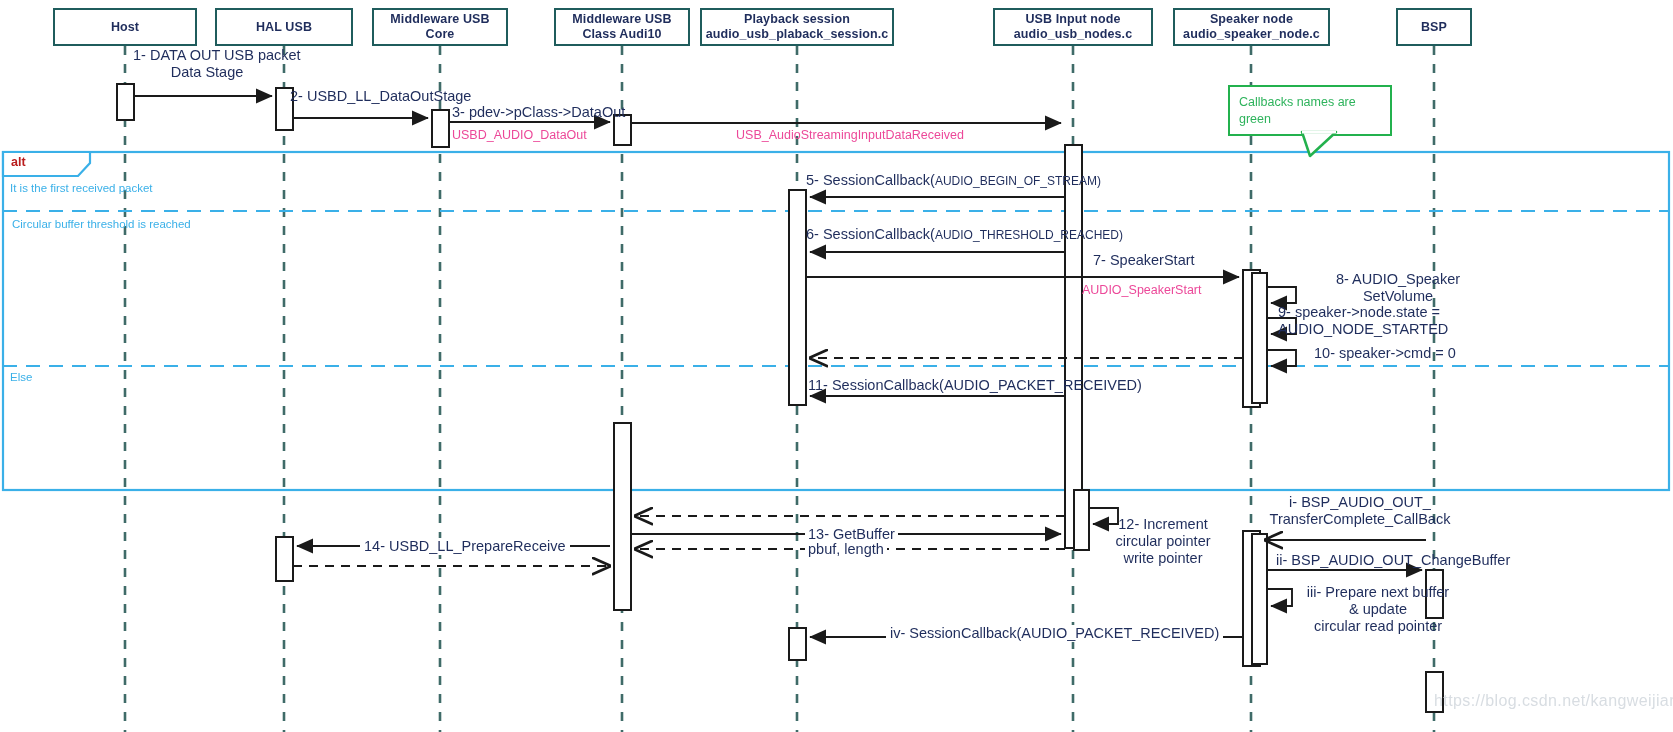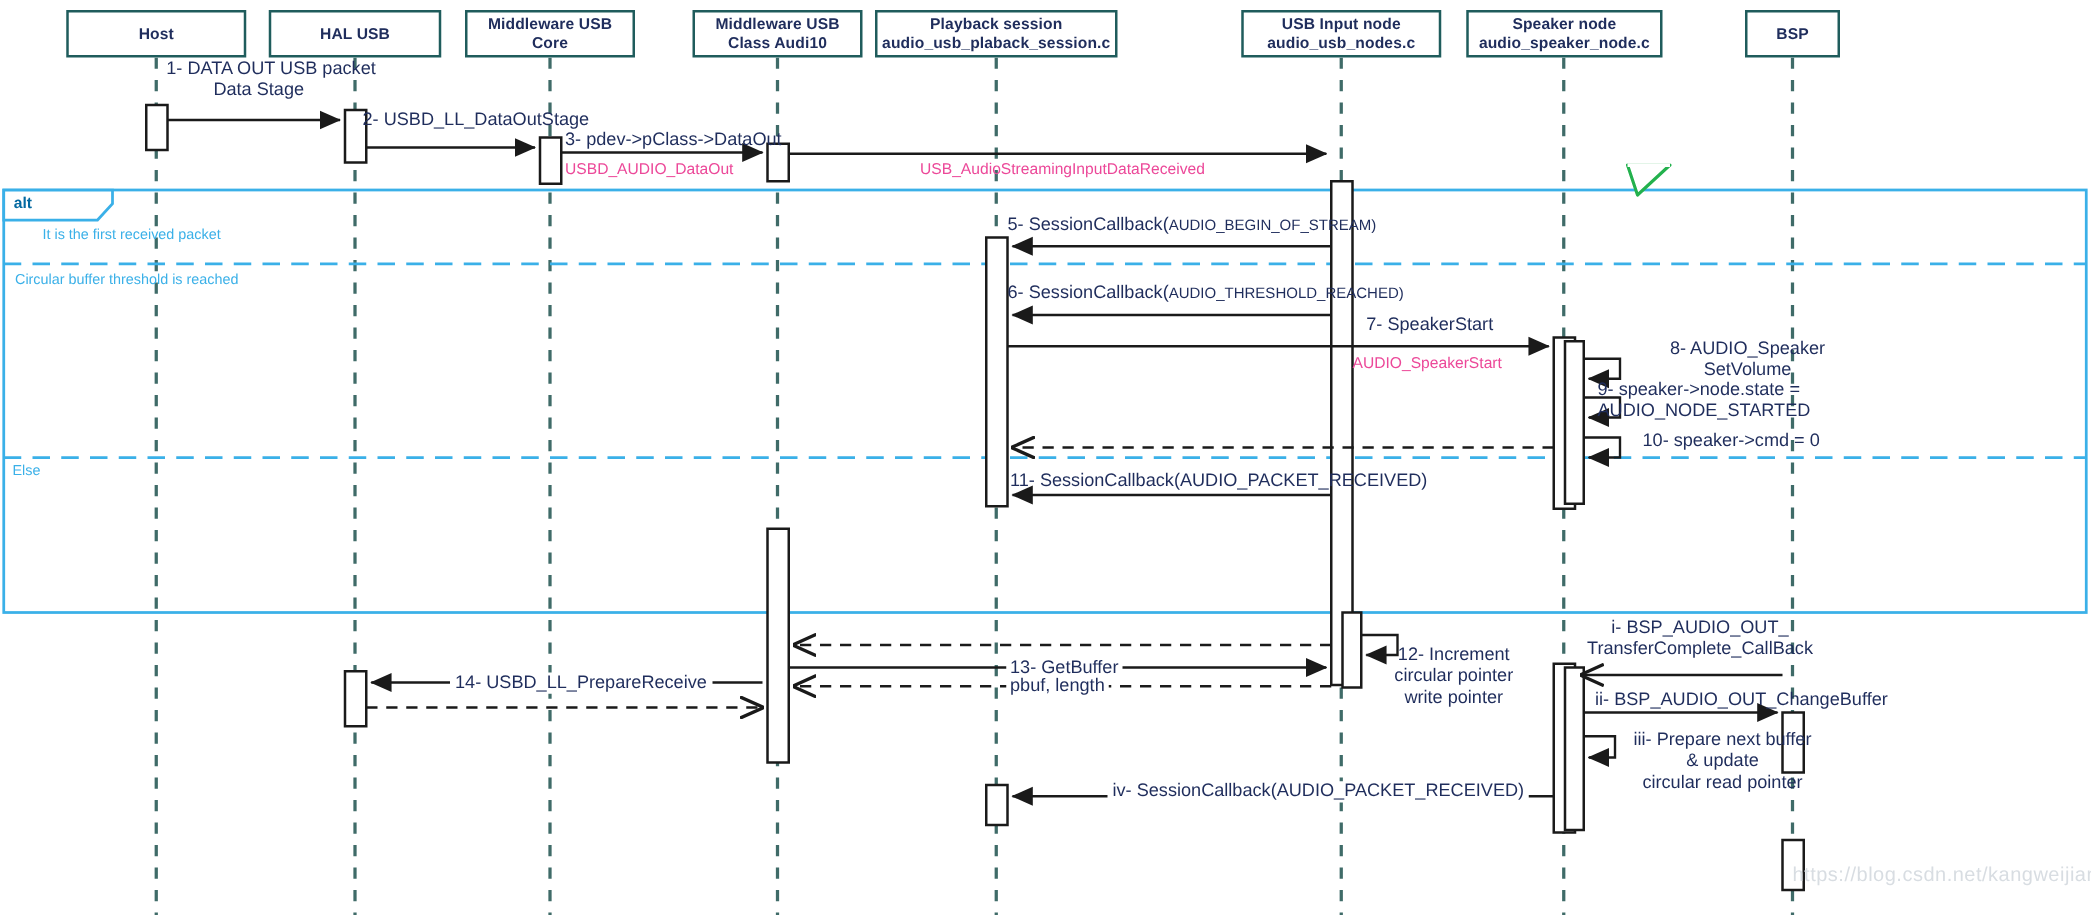--- a/index.html
+++ b/index.html
@@ -13,21 +13,21 @@
   }
   .lifeline-box span{display:block;}
   .msg{
     position:absolute;color:#1f2d5c;font-size:14.5px;line-height:17px;text-align:center;
     white-space:nowrap;
   }
   .msg.wrap{white-space:normal;}
   .msg .sm{font-size:12px;}
   .msg.green{color:#ec4899;font-size:12.5px;}
   .frag-label{
-    position:absolute;color:#0369a1;font-size:12.5px;font-weight:bold;
+    position:absolute;color:#b91c1c;font-size:12.5px;font-weight:bold;
   }
   .frag-cond{
     position:absolute;color:#3ab0e8;font-size:11.5px;
   }
   .note{
     position:absolute;box-sizing:border-box;border:2.5px solid #23b14d;background:#fff;
     color:#2eb35c;font-size:12.5px;line-height:17px;padding:7px 9px;
   }
   .watermark{
     position:absolute;color:#d8dde2;font-size:16px;letter-spacing:.4px;white-space:nowrap;
@@ -196,29 +196,32 @@
       <span>audio_usb_nodes.c</span>
     </div>
   </div>
 
   <div class="lifeline-box" style="left:1396px;top:8px;width:76px;height:38px;">
     <div>
       <span>BSP</span>
     </div>
   </div>
 
+  <div class="note" style="left:1228px;top:85px;width:164px;height:51px;">
+    <span>Callbacks names are green</span>
+  </div>
   <svg style="left:1300px;top:130px;" width="60" height="30">
     <path d="M 2 2 L 36 2 L 10 26 z" fill="#ffffff" stroke="#23b14d" stroke-width="2.5" stroke-linejoin="round"></path>
     <path d="M 2 2 L 36 2" stroke="#ffffff" stroke-width="3"></path>
   </svg>
 
   <div class="frag-label" style="left:11px;top:155px;">
     <span>alt</span>
   </div>
-  <div class="frag-cond" style="left:10px;top:182px;margin-left:24px;">
+  <div class="frag-cond" style="left:10px;top:182px;">
     <span>It is  the first received packet</span>
   </div>
   <div class="frag-cond" style="left:12px;top:218px;">
     <span>Circular buffer threshold is reached</span>
   </div>
   <div class="frag-cond" style="left:10px;top:371px;">
     <span>Else</span>
   </div>
 
   <div class="msg" style="left:133px;top:47px;width:148px;text-align:center;">

